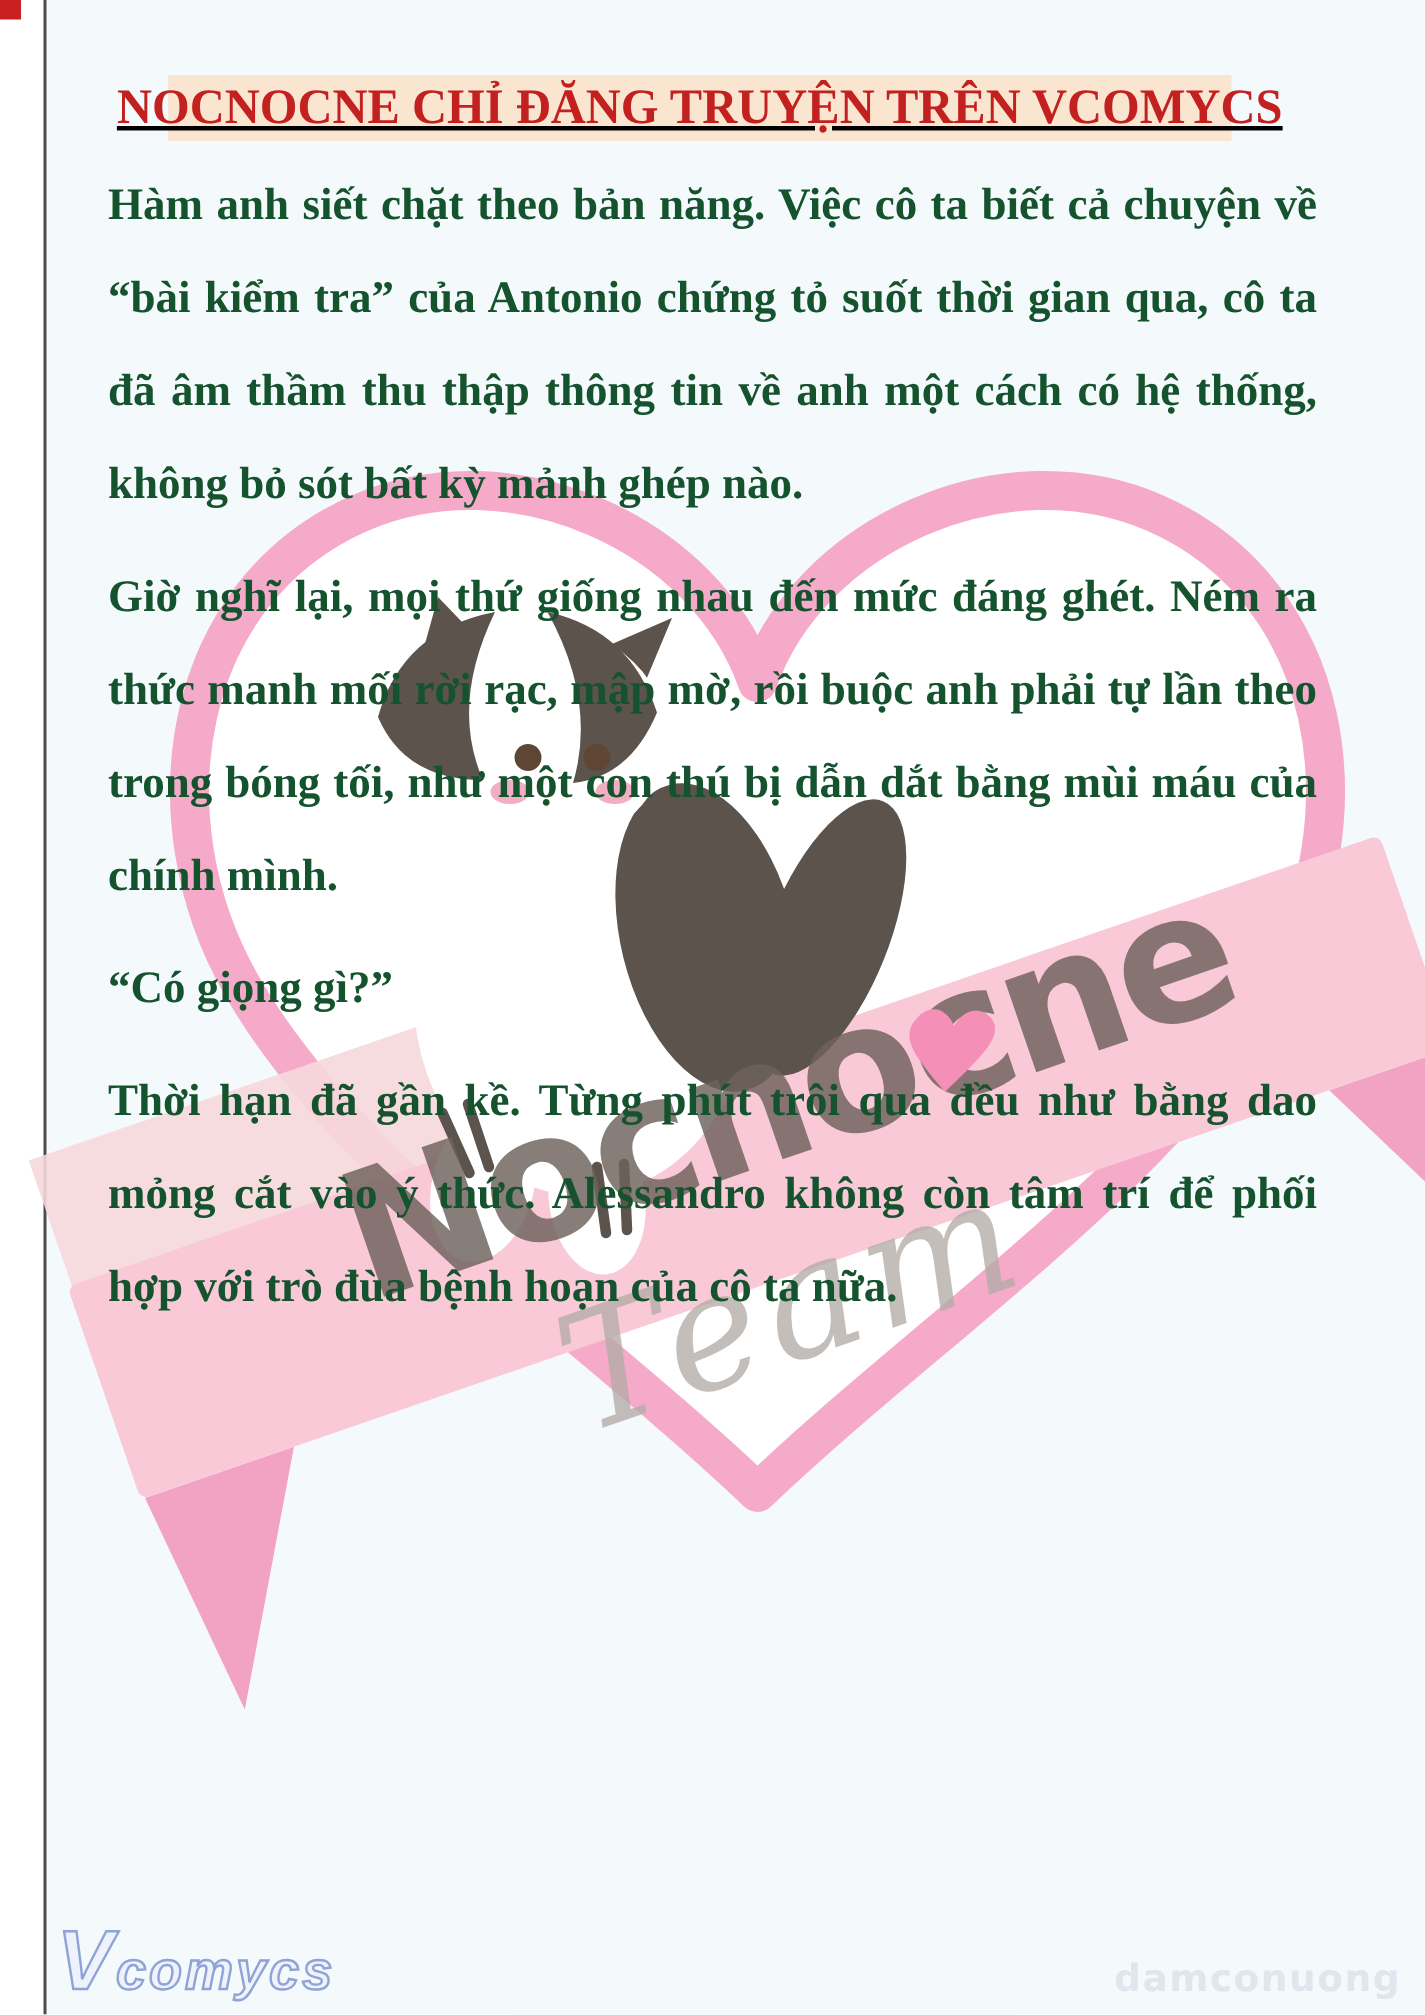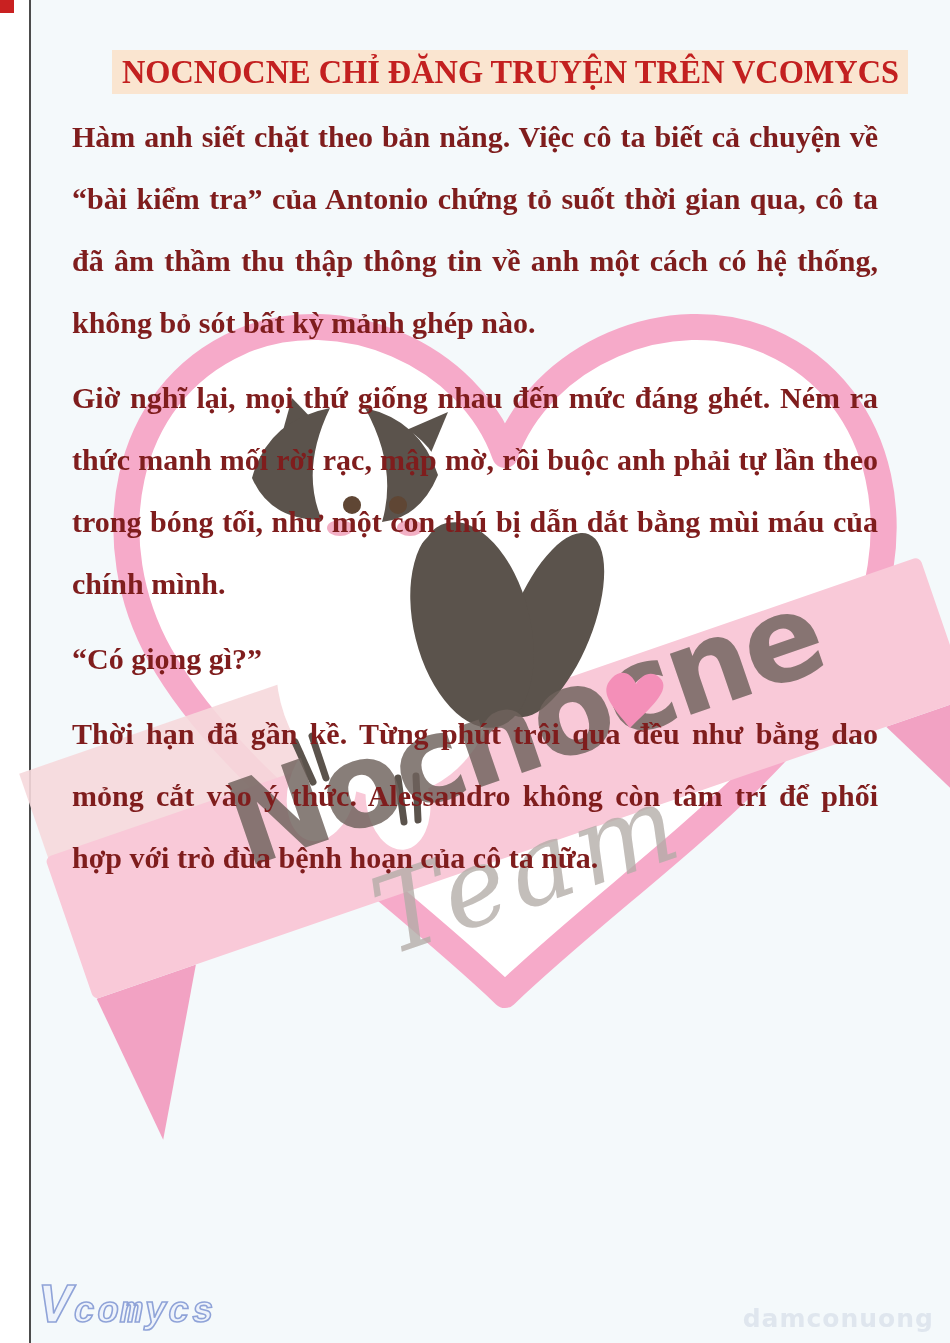--- a/index.html
+++ b/index.html
@@ -25,45 +25,45 @@
   .watermark{
     position:absolute;left:0;top:0;width:950px;height:1343px;
     z-index:1;pointer-events:none;
   }
   .content{
     position:relative;z-index:2;
     padding:0 72px 0 72px;
   }
   .title-strip{
     margin:50px 0 0 40px;
-    width:796px;height:44px;
+    width:709px;height:44px;
     background:#fae5d0;
-    display:flex;align-items:center;justify-content:center;
+    display:flex;align-items:center;justify-content:center;text-decoration:underline;
   }
   .title-strip h1{
     margin:0;
     font-size:33px;line-height:44px;
     font-weight:bold;
     color:#c32020;
     letter-spacing:0px;
     white-space:nowrap;
     transform:scaleX(0.98);
   }
   .body-text{margin-top:12px;}
   .body-text p{
     margin:0 0 13px 0;
     font-size:30px;
     line-height:62px;
     font-weight:bold;
-    color:#7f1d1d;
+    color:#14532d;
     text-align:justify;
   }
   .vcomycs-logo{
     position:absolute;left:38px;bottom:8px;z-index:3;
-    font-family:Liberation Mono, monospace;
+    font-family:Liberation Sans, sans-serif;
     font-style:italic;font-weight:bold;
     font-size:36px;letter-spacing:2px;
     color:#eef3fb;
     -webkit-text-stroke:1.6px #8fa3d8;
     text-stroke:1.6px #8fa3d8;
     line-height:1;
   }
   .vcomycs-logo::first-letter{
     font-size:56px;
     -webkit-text-stroke:2px #7d93d2;

